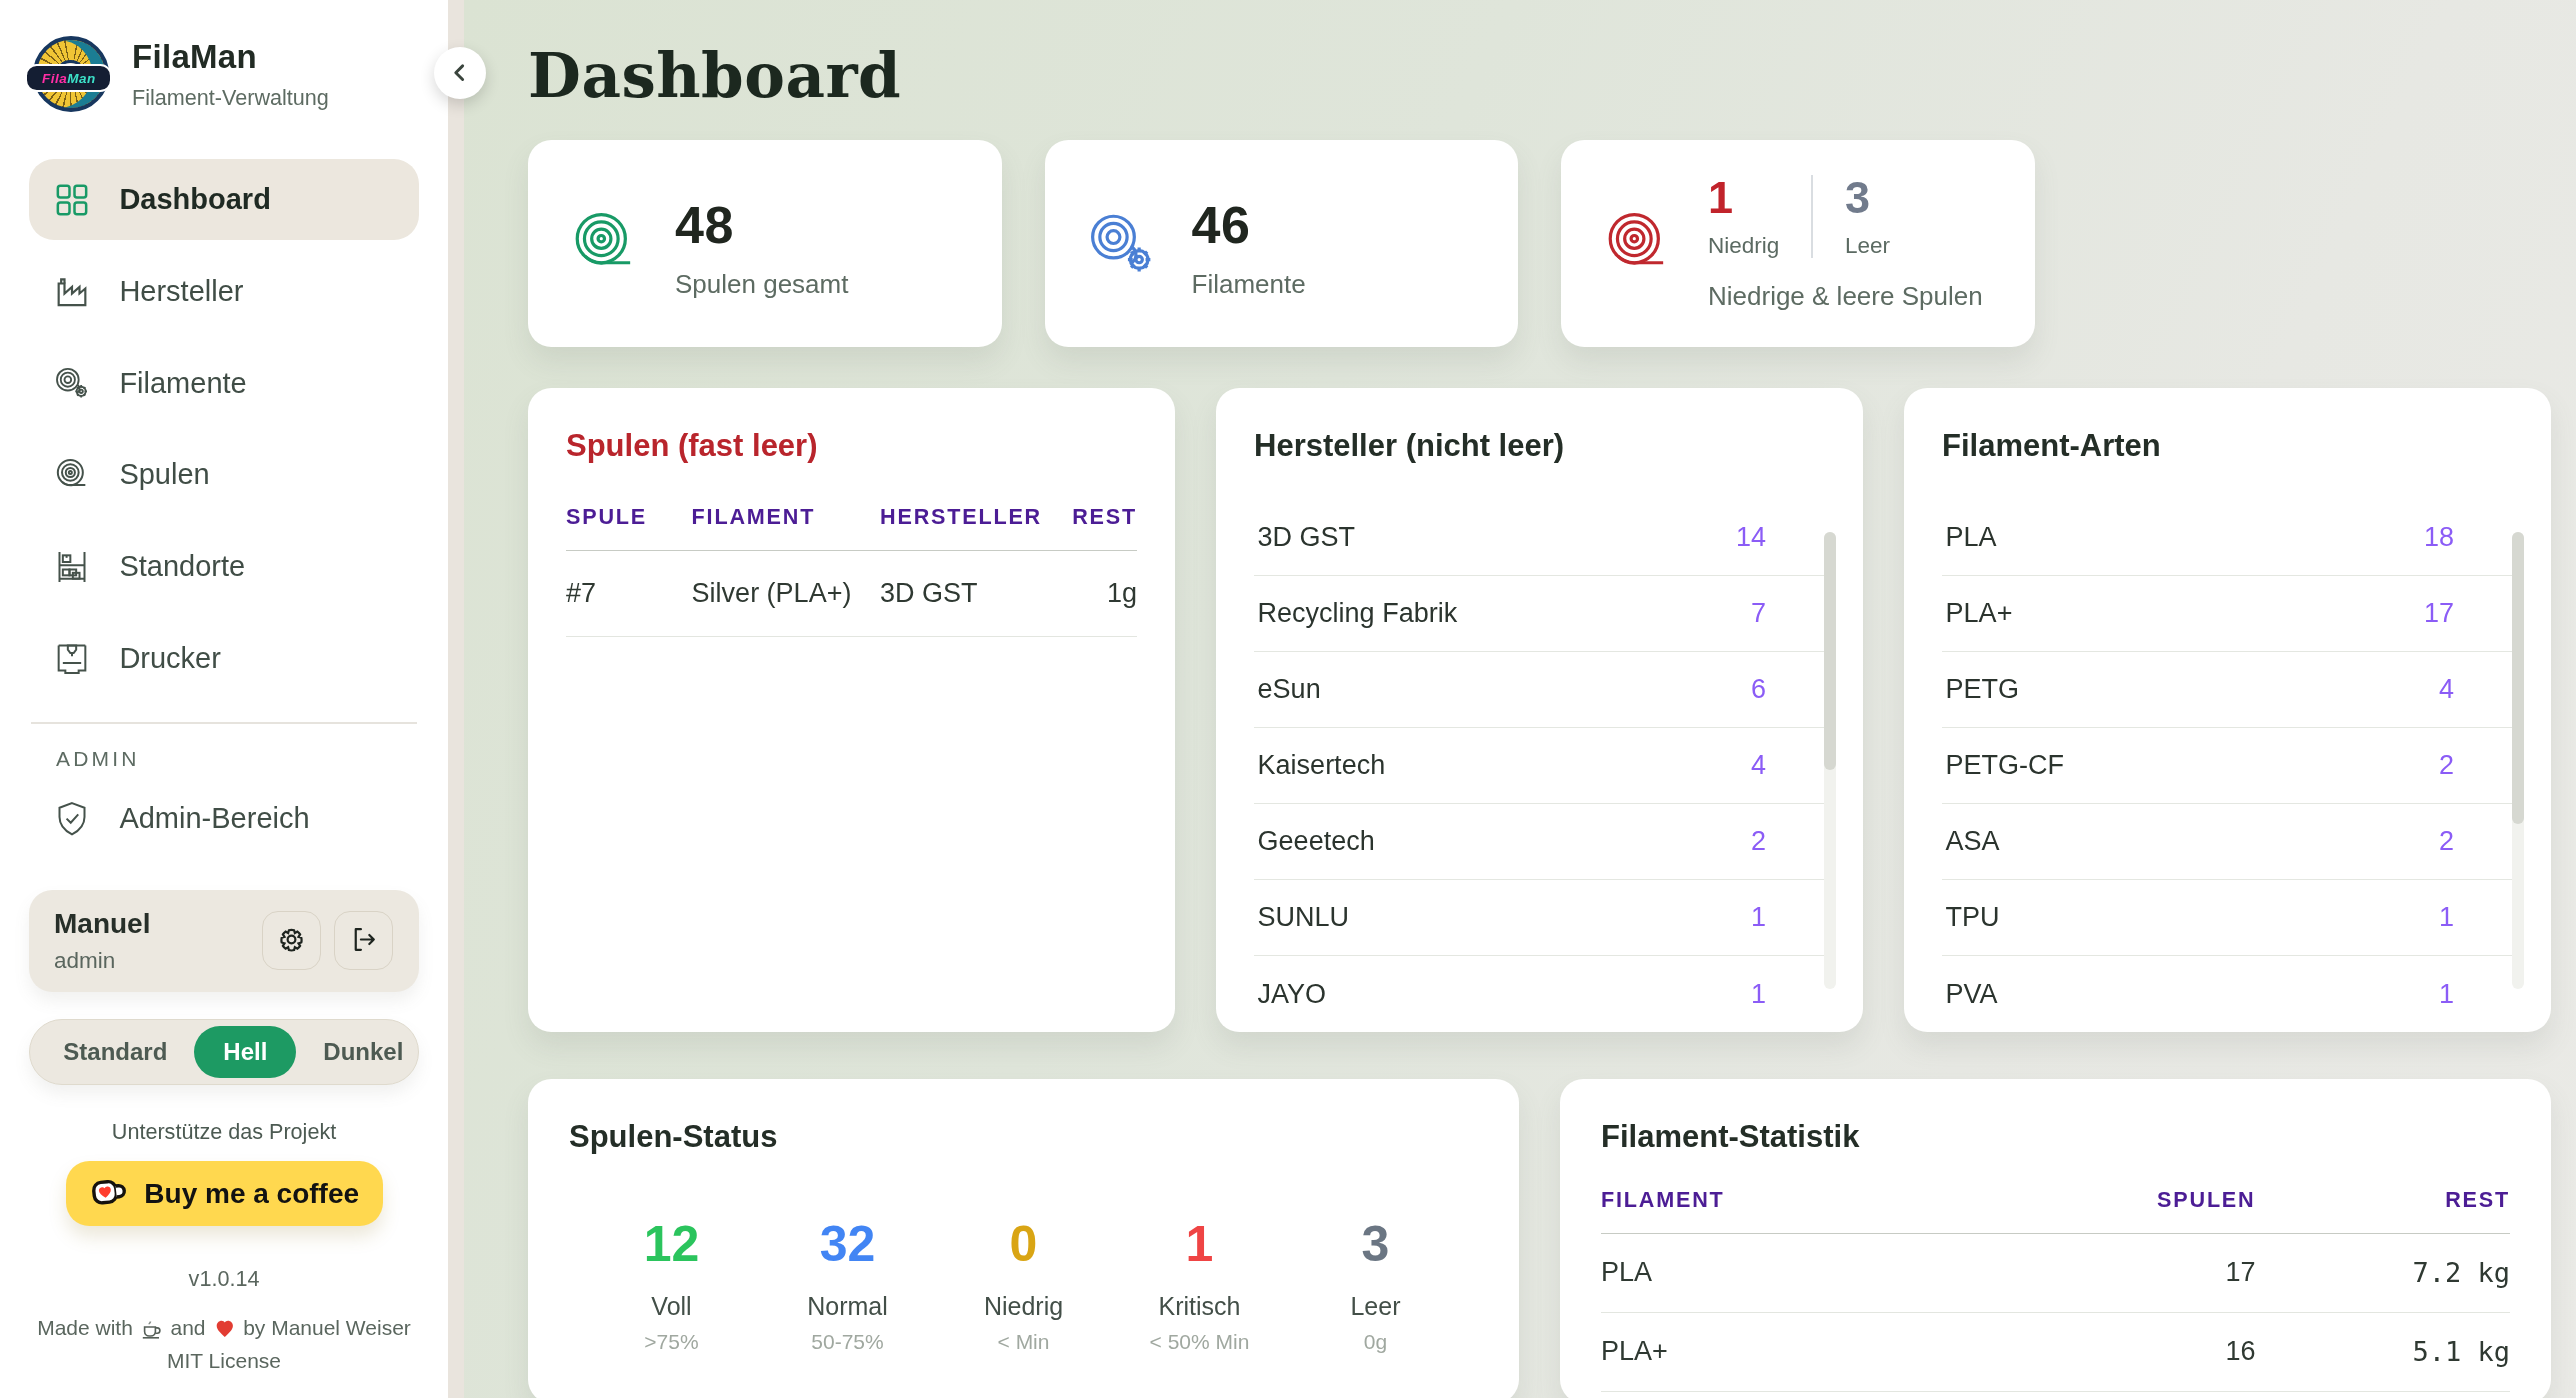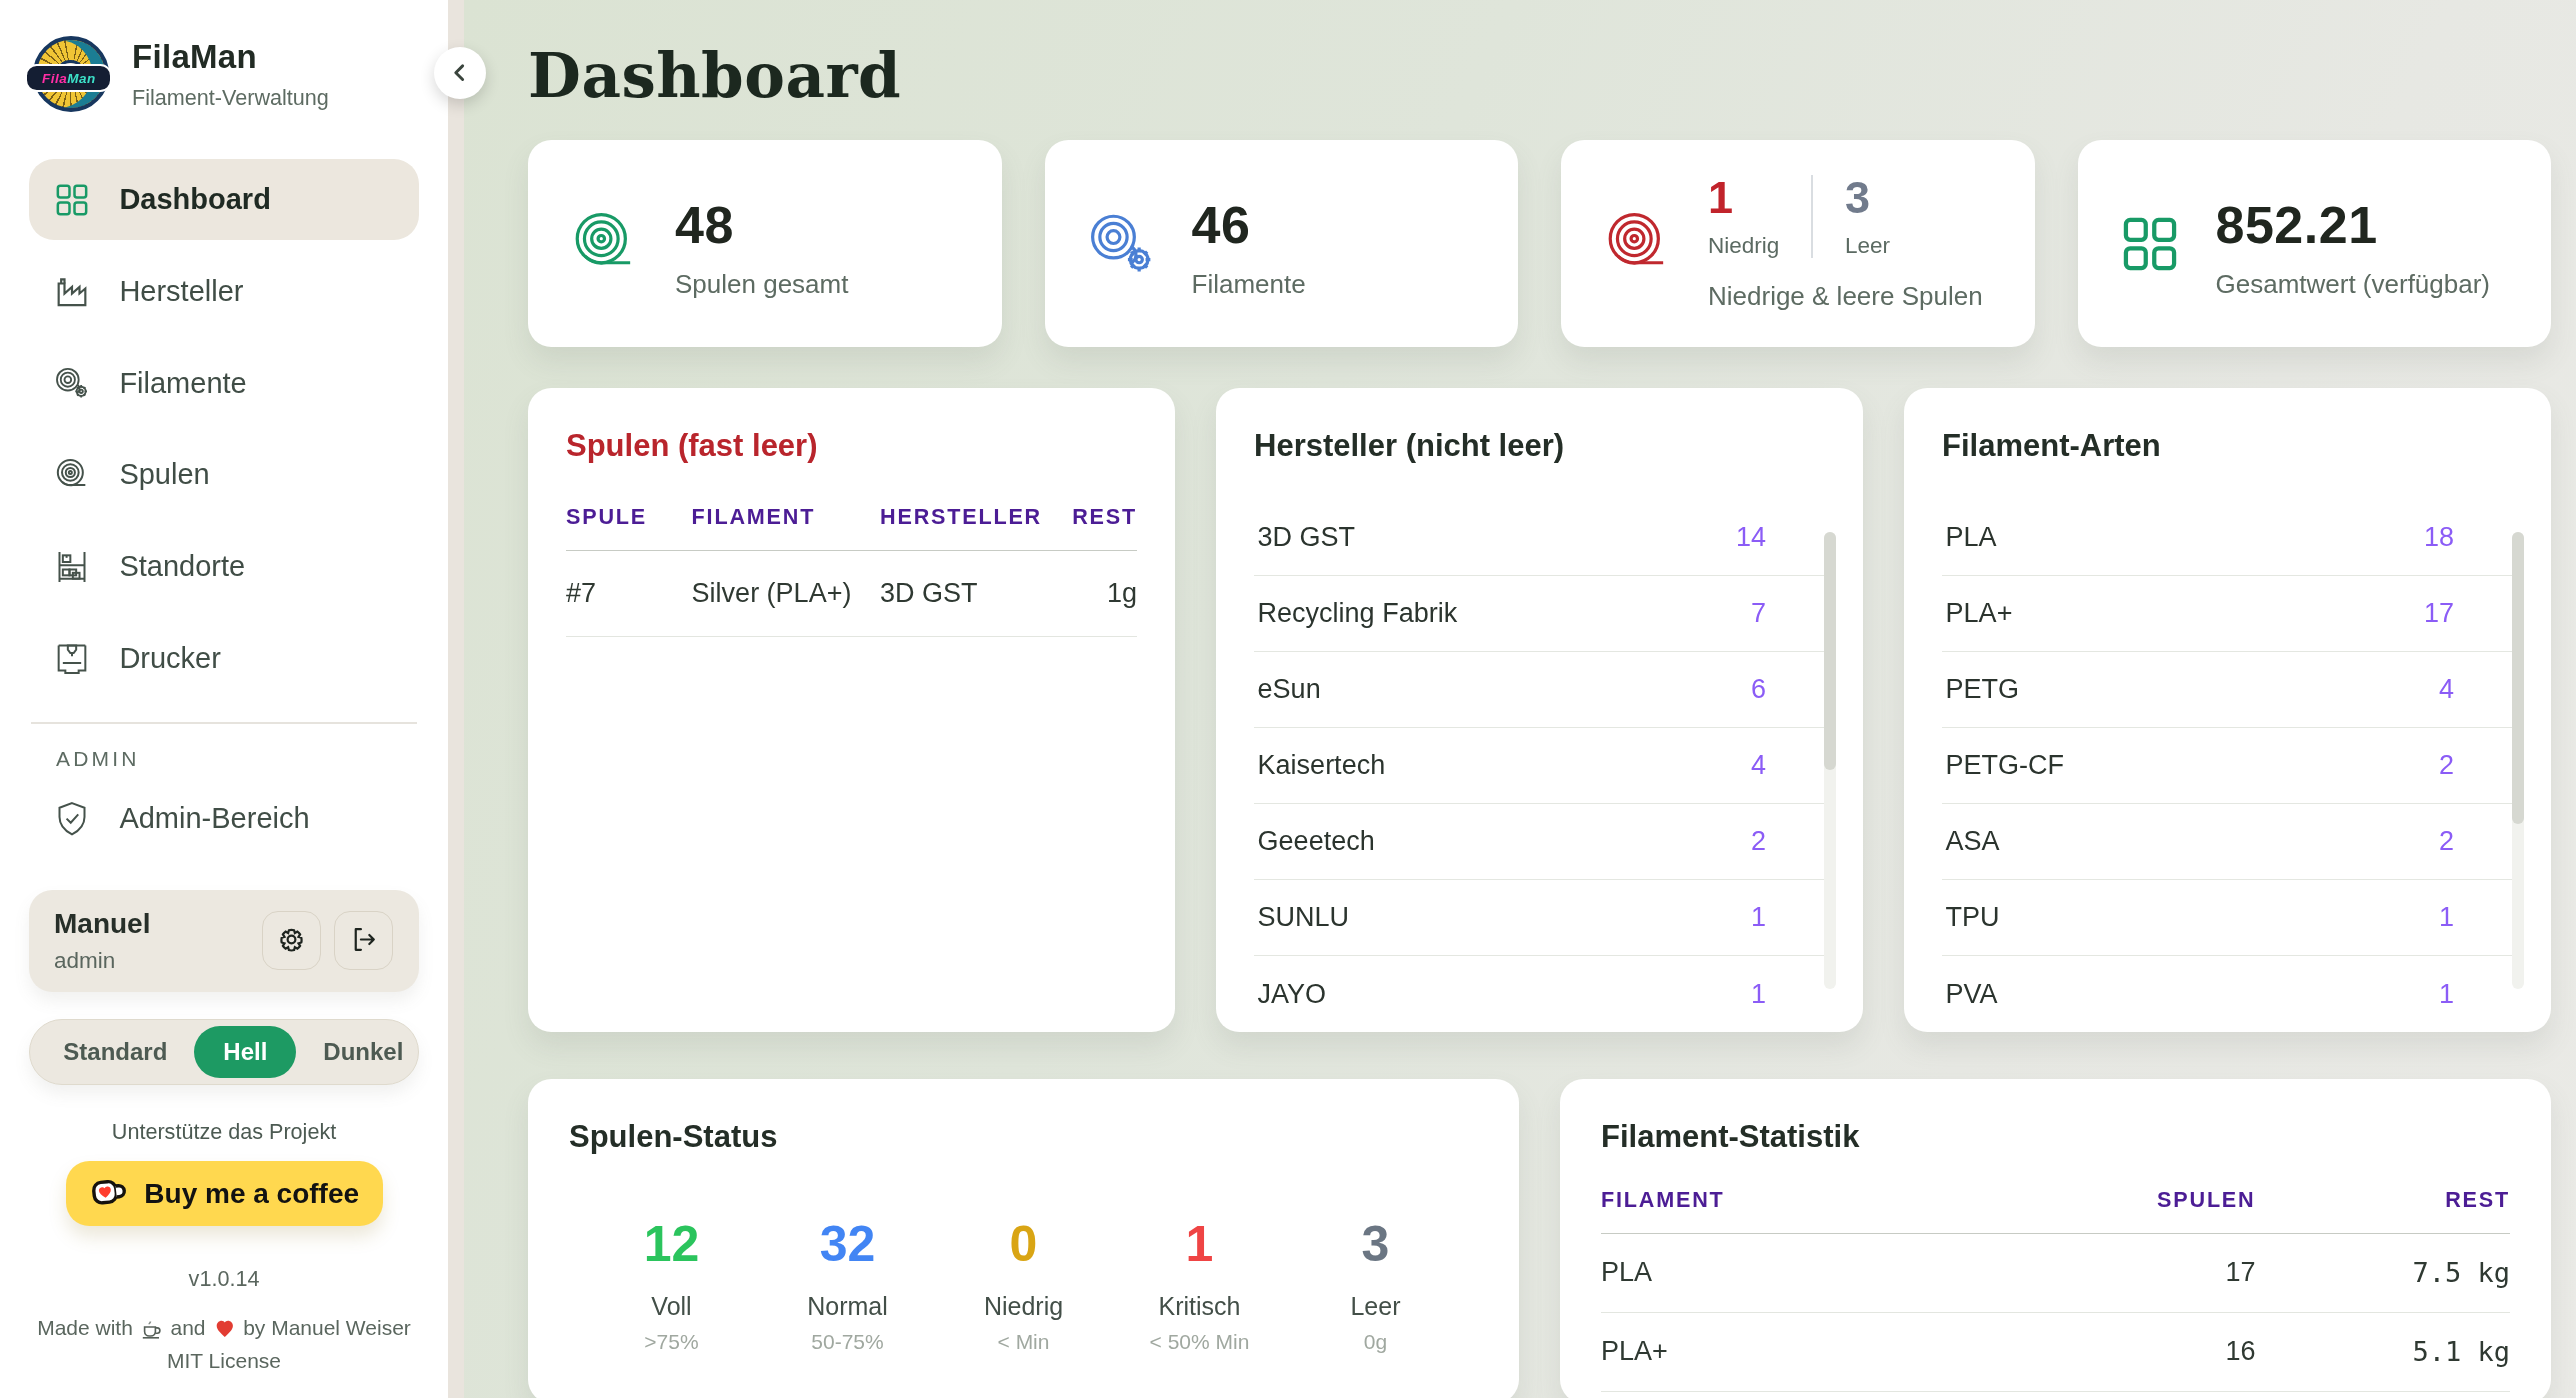--- a/index.html
+++ b/index.html
@@ -398,34 +398,20 @@
           <div class="dual-sep"></div>
           <div class="dual-col">
             <div class="dual-num empty">3</div>
             <div class="dual-lab">Leer</div>
           </div>
         </div>
         <div class="stat-label" style="margin-top:21.6px;">Niedrige &amp; leere Spulen</div>
       </div>
     </div>
 
-    <div class="card stat-card">
-      <span class="stat-icon green" style="width:68px;height:68px;">
-        <svg viewBox="0 0 48 48" fill="none" stroke="currentColor" stroke-width="3">
-            <rect x="7" y="7" width="14" height="14" rx="3"></rect>
-            <rect x="27" y="7" width="14" height="14" rx="3"></rect>
-            <rect x="7" y="27" width="14" height="14" rx="3"></rect>
-            <rect x="27" y="27" width="14" height="14" rx="3"></rect>
-          </svg>
-      </span>
-      <div>
-        <div class="stat-value">852.21</div>
-        <div class="stat-label">Gesamtwert (verfügbar)</div>
-      </div>
-    </div>
   </div>
 
   <div class="mid-row">
 
     <div class="card mid-card">
       <div class="card-title danger">Spulen (fast leer)</div>
       <table class="flat">
         <thead>
           <tr>
             <th style="width:22%;">SPULE</th>
@@ -560,21 +546,21 @@
           <tr>
             <th style="width:45%;">FILAMENT</th>
             <th class="num" style="width:27%;">SPULEN</th>
             <th class="num" style="width:28%;">REST</th>
           </tr>
         </thead>
         <tbody>
           <tr>
             <td>PLA</td>
             <td class="num">17</td>
-            <td class="num mono">7.5 kg</td>
+            <td class="num mono">7.2 kg</td>
           </tr>
           <tr>
             <td>PLA+</td>
             <td class="num">16</td>
             <td class="num mono">5.1 kg</td>
           </tr>
         </tbody>
       </table>
     </div>
   </div>

